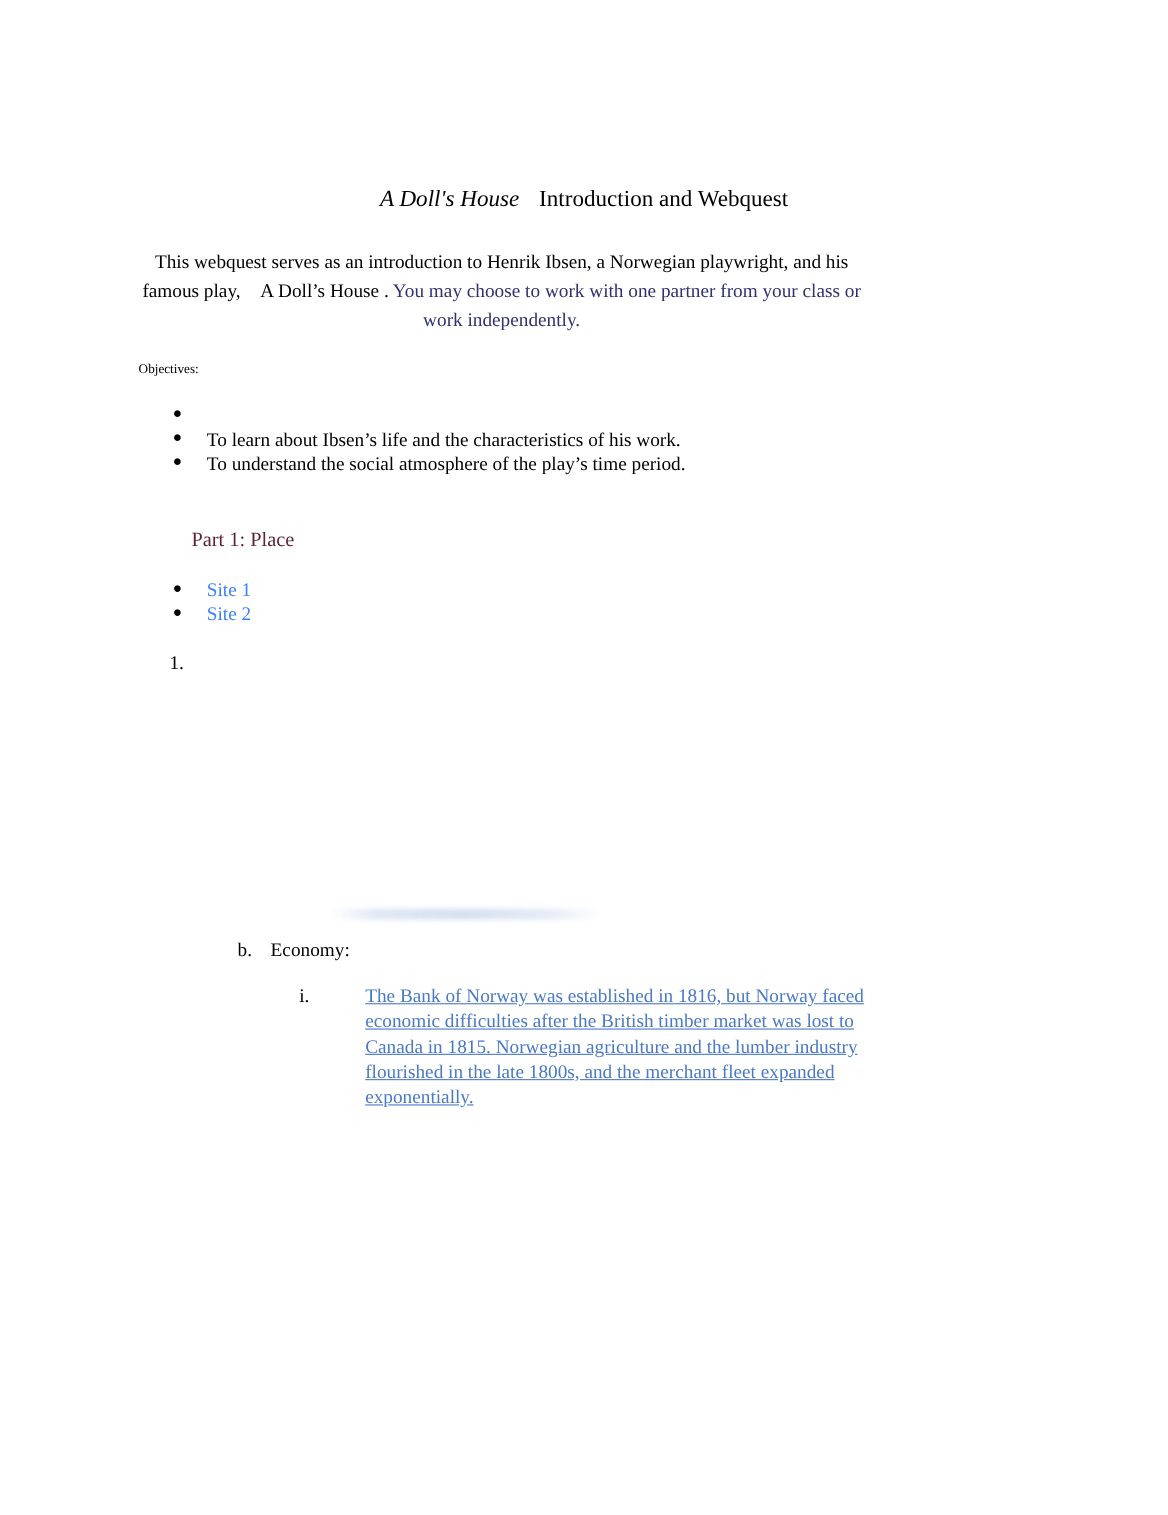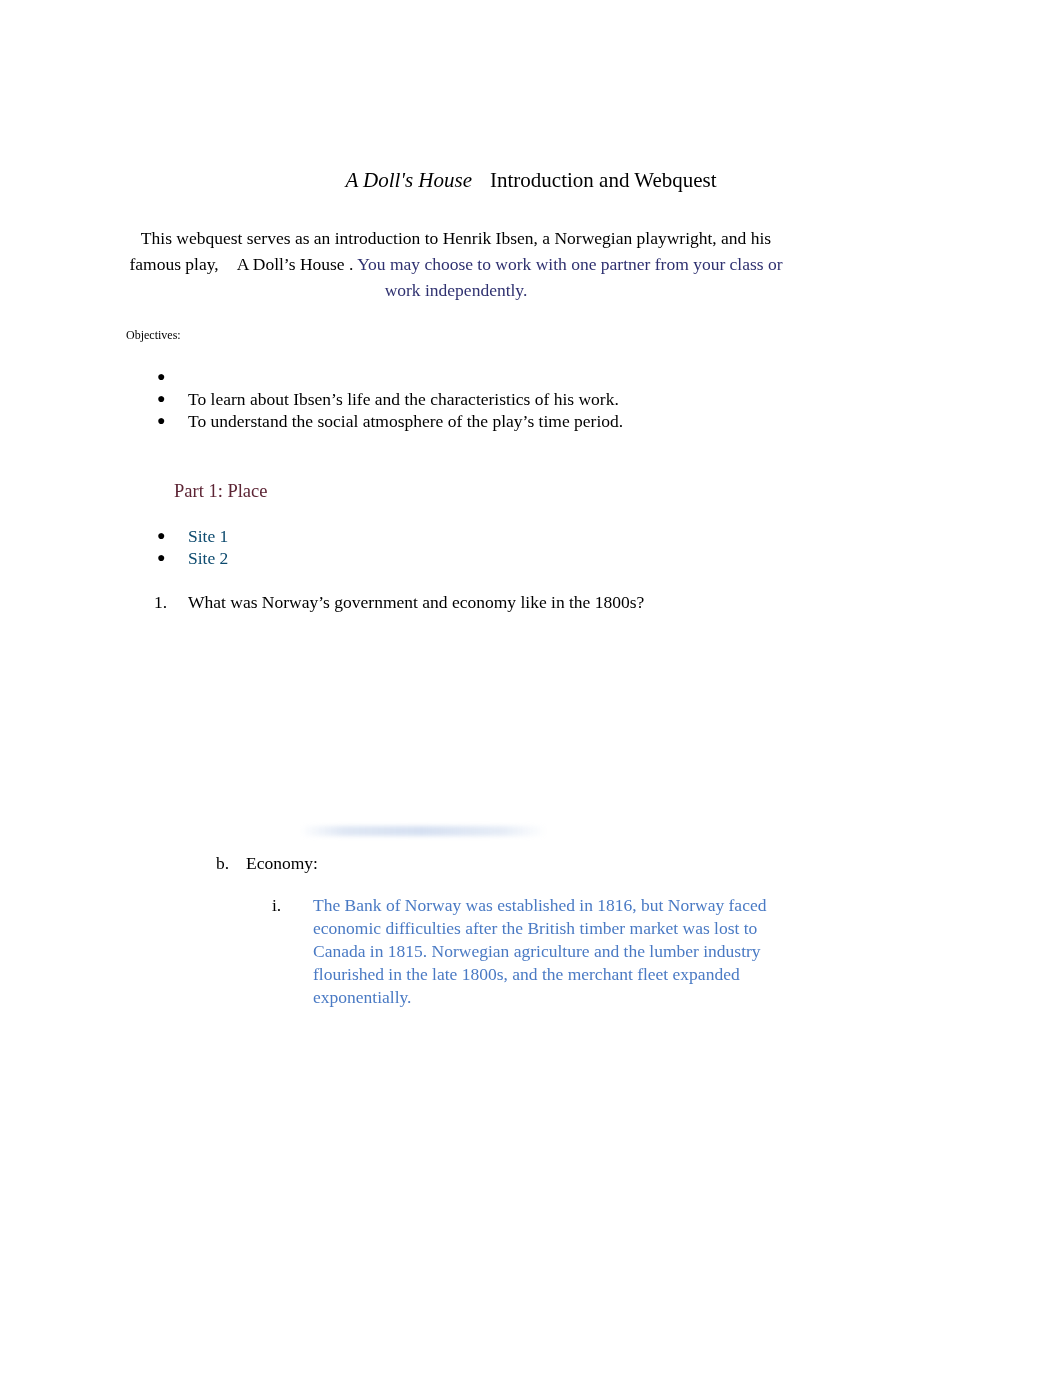--- a/index.html
+++ b/index.html
@@ -120,21 +120,21 @@
   }
   .site-list li .bullet {
     position: absolute;
     left: 31px;
     top: 0;
     font-size: 14px;
     line-height: 22px;
     color: #000;
   }
   .site-link {
-    color: #0c4a6e;
+    color: #3b82f6;
     text-decoration: none;
     cursor: pointer;
   }
 
   
   .q-list {
     position: absolute;
     left: 126px;
     top: 590px;
     margin: 0;
@@ -191,21 +191,22 @@
   }
   .sub-i .marker {
     position: absolute;
     left: 0;
     top: 0;
     width: 41px;
     color: #000000;
   }
   .sub-i .body {
     display: block;
-    margin-left: 41px;
+    margin-left: 60px;
+    text-decoration: underline;
   }
 
   .sub-c {
     position: absolute;
     left: 220px;
     top: 1026px;
     font-size: 17.5px;
     line-height: 24px;
     white-space: pre;
   }
@@ -229,21 +230,21 @@
   </ul>
 
   <div class="part-head">Part 1: Place</div>
 
   <ul class="site-list">
     <li><span class="bullet">●</span><a class="site-link" href="#">Site 1</a></li>
     <li><span class="bullet">●</span><a class="site-link" href="#">Site 2</a></li>
   </ul>
 
   <ol class="q-list">
-    <li><span class="marker">1.</span><span>What was Norway’s government and economy like in the 1800s?</span></li>
+    <li><span class="marker">1.</span></li>
   </ol>
 
   <div class="faint-streak"></div>
 
   <div class="sub-b"><span class="marker">b.</span><span>Economy:</span></div>
 
   <div class="sub-i">
       <span class="marker">i.</span>
       <span class="body">The Bank of Norway was established in 1816, but Norway faced economic difficulties after the British timber market was lost to Canada in 1815. Norwegian agriculture and the lumber industry flourished in the late 1800s, and the merchant fleet expanded exponentially.</span>
     </div>

